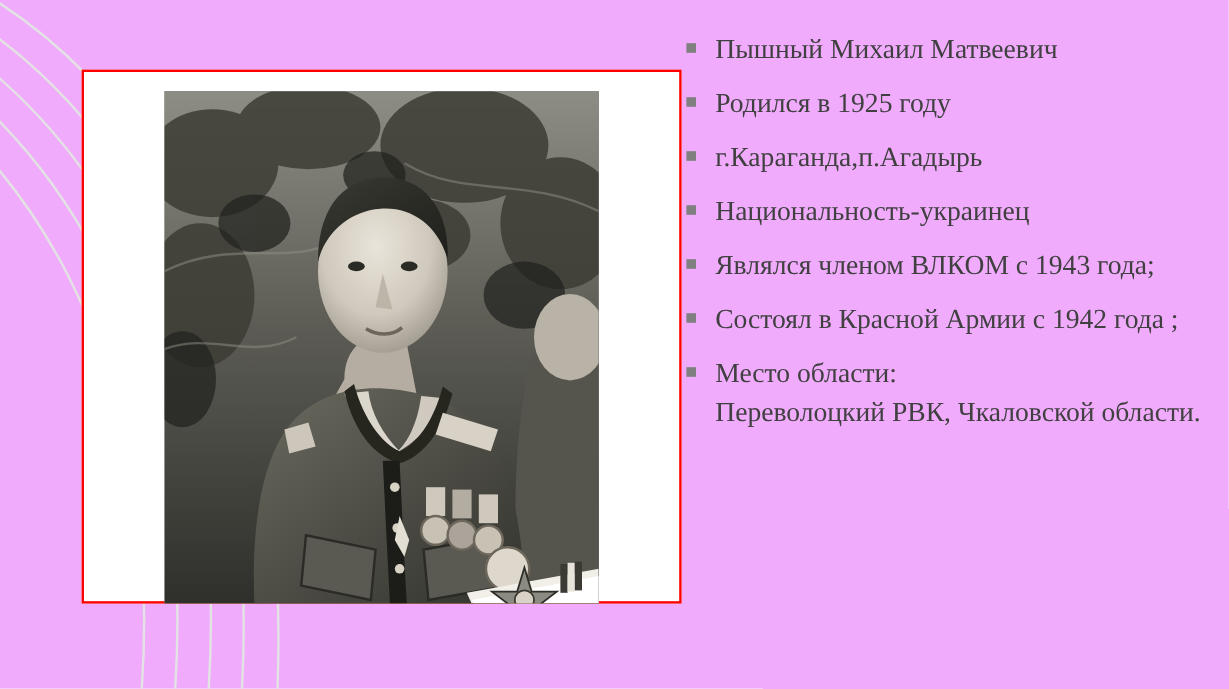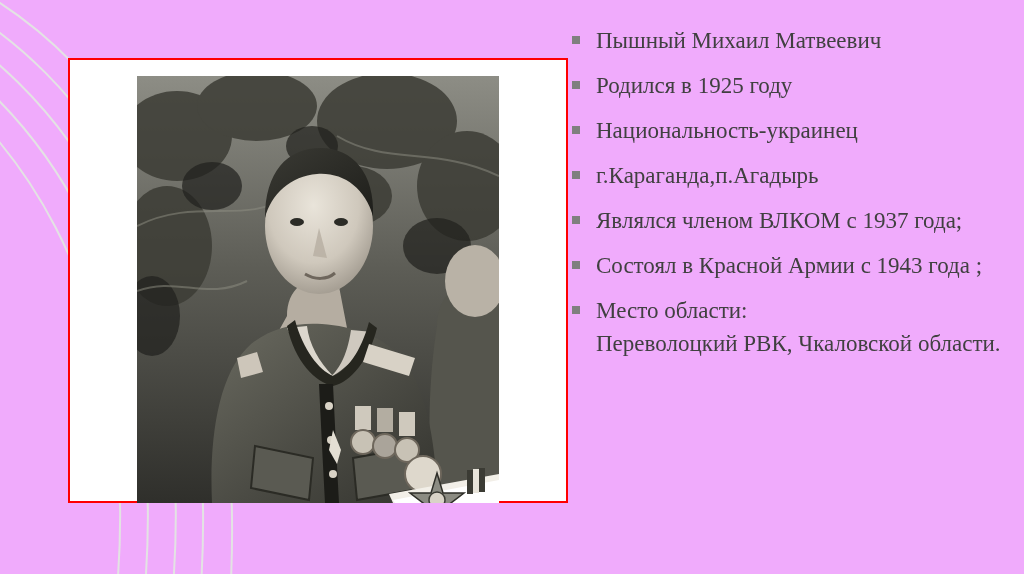--- a/index.html
+++ b/index.html
@@ -221,33 +221,33 @@
       <li>
         <span class="marker"></span>
         <span class="bullet-text">Пышный Михаил Матвеевич</span>
       </li>
       <li>
         <span class="marker"></span>
         <span class="bullet-text">Родился в 1925 году</span>
       </li>
       <li>
         <span class="marker"></span>
+        <span class="bullet-text">г.Караганда,п.Агадырь</span>
+      </li>
+      <li>
+        <span class="marker"></span>
         <span class="bullet-text">Национальность-украинец</span>
       </li>
       <li>
         <span class="marker"></span>
-        <span class="bullet-text">г.Караганда,п.Агадырь</span>
-      </li>
-      <li>
-        <span class="marker"></span>
-        <span class="bullet-text">Являлся членом  ВЛКОМ с 1937 года;</span>
-      </li>
-      <li>
-        <span class="marker"></span>
-        <span class="bullet-text">Состоял в Красной Армии с 1943 года ;</span>
+        <span class="bullet-text">Являлся членом  ВЛКОМ с 1943 года;</span>
+      </li>
+      <li>
+        <span class="marker"></span>
+        <span class="bullet-text">Состоял в Красной Армии с 1942 года ;</span>
       </li>
       <li>
         <span class="marker"></span>
         <span class="bullet-text">Место области:
 Переволоцкий  РВК, Чкаловской области.</span>
       </li>
     </ul>
   </div>
 
 </div>

